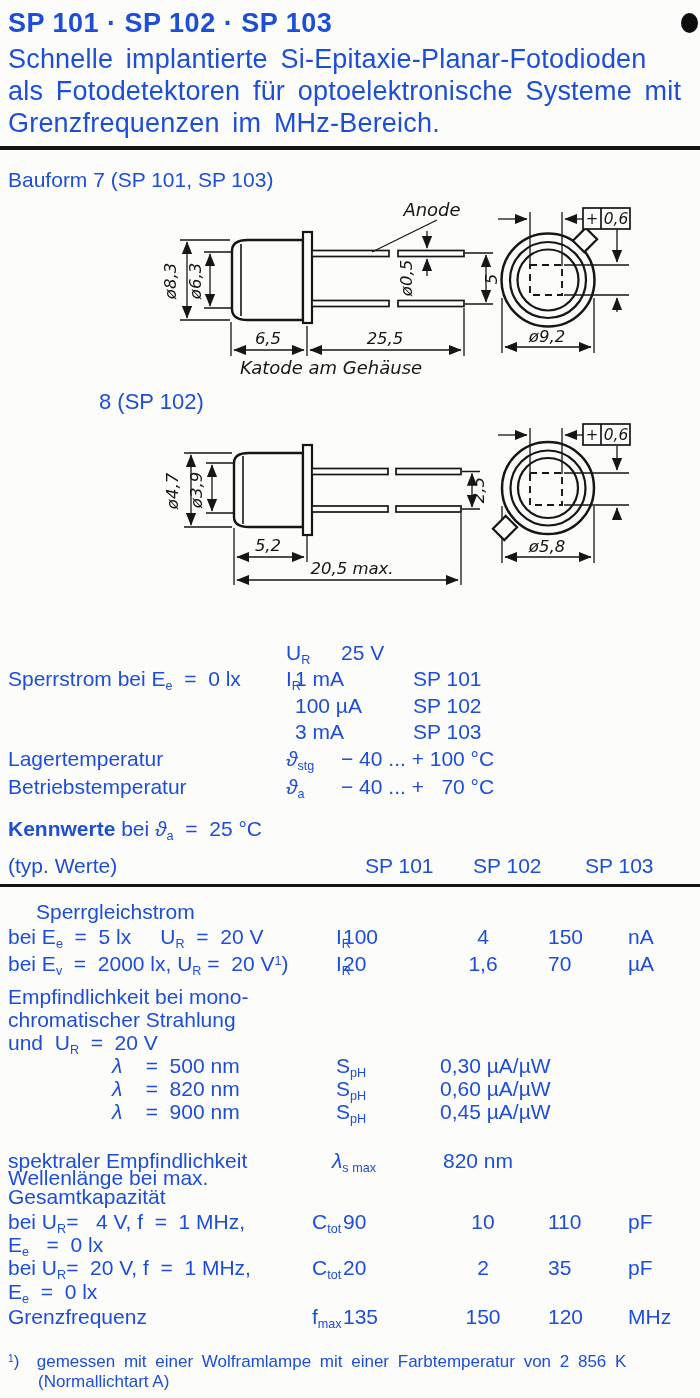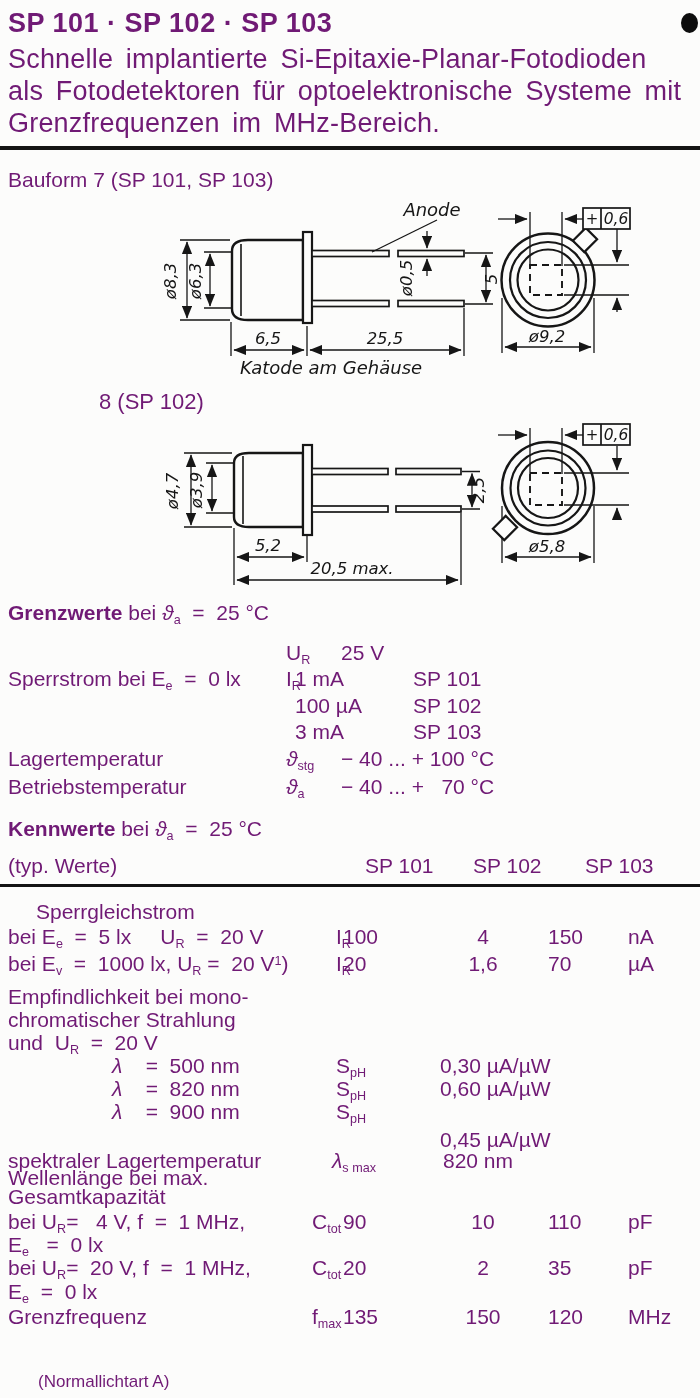--- a/index.html
+++ b/index.html
@@ -1,17 +1,17 @@
 <!DOCTYPE html>
 <html><head>
 <meta charset="utf-8">
 <style>
   html,body{margin:0;padding:0;background:#ffffff;}
   .page{position:relative;width:700px;height:1398px;background:#fcfcfb;
-        font-family:"Liberation Sans","DejaVu Sans",sans-serif;color:#701a75;overflow:hidden;}
+        font-family:"Liberation Sans","DejaVu Sans",sans-serif;color:#1d4ed8;overflow:hidden;}
   .t{position:absolute;white-space:pre;line-height:1.05;}
   .fs27{font-size:27px;}
   .fs22{font-size:22px;}
   .fs21{font-size:21px;}
   .fs17{font-size:17px;line-height:1.15;}
   .bold{font-weight:700;}
   .sub-wide{word-spacing:5px;letter-spacing:0.2px;}
   .rule{position:absolute;background:#141414;}
   .dot{position:absolute;background:#0d0d0d;border-radius:50%;}
   sub{font-size:0.6em;line-height:0;vertical-align:-0.28em;letter-spacing:0;}
@@ -151,21 +151,20 @@
       <text class="dimtxt" text-anchor="middle" transform="rotate(-90 202 490)" x="202" y="490">ø3,9</text>
       <text class="dimtxt" text-anchor="middle" transform="rotate(-90 484 490)" x="484" y="490">2,5</text>
       <text class="dimtxt" text-anchor="middle" x="268" y="551">5,2</text>
       <text class="dimtxt" text-anchor="middle" x="352" y="574">20,5 max.</text>
       <text style="font-size:15px;" text-anchor="middle" x="592" y="440">+</text>
       <text class="dimtxt" style="font-size:15.5px;" text-anchor="middle" x="616" y="440">0,6</text>
       <text class="dimtxt" text-anchor="middle" x="547" y="552">ø5,8</text>
     </g>
   </svg>
 
-  <div class="t fs21" style="left:8px;top:602px;"><span class="bold">Grenzwerte</span><span><span> bei </span><span class="gi">ϑ</span><sub>a</sub><span>  =  25 °C</span></span></div>
 
   <div class="t fs21" style="left:286px;top:642px;"><span>U</span><sub>R</sub></div>
   <div class="t fs21" style="left:341px;top:642px;text-align:center;">25 V</div>
 
   <div class="t fs21" style="left:8px;top:668px;"><span>Sperrstrom bei E</span><sub>e</sub><span>  =  0 lx</span></div>
   <div class="t fs21" style="left:286px;top:668px;"><span>I</span><sub>R</sub></div>
   <div class="t fs21 num-r" style="left:295px;top:668px;width:94px;">1 mA</div>
   <div class="t fs21" style="left:413px;top:668px;">SP 101</div>
   <div class="t fs21 num-r" style="left:295px;top:695px;width:94px;">100 µA</div>
   <div class="t fs21" style="left:413px;top:695px;">SP 102</div>
@@ -191,45 +190,45 @@
 
   <div class="t fs21" style="left:8px;top:901px;margin-left:28px;">Sperrgleichstrom</div>
 
   <div class="t fs21" style="left:8px;top:926px;"><span>bei E</span><sub>e</sub><span>  =  5 lx     U</span><sub>R</sub><span>  =  20 V</span></div>
   <div class="t fs21" style="left:336px;top:926px;"><span>I</span><sub>R</sub></div>
   <div class="t fs21 num-r" style="left:343px;top:926px;width:60px;">100</div>
   <div class="t fs21 num-c" style="left:443px;top:926px;width:80px;">4</div>
   <div class="t fs21 num-r" style="left:548px;top:926px;width:70px;">150</div>
   <div class="t fs21 num-r" style="left:628px;top:926px;width:62px;">nA</div>
 
-  <div class="t fs21" style="left:8px;top:953px;"><span>bei E</span><sub>v</sub><span>  =  1000 lx, U</span><sub>R</sub><span> =  20 V</span><sup>1</sup><span>)</span></div>
+  <div class="t fs21" style="left:8px;top:953px;"><span>bei E</span><sub>v</sub><span>  =  2000 lx, U</span><sub>R</sub><span> =  20 V</span><sup>1</sup><span>)</span></div>
   <div class="t fs21" style="left:336px;top:953px;"><span>I</span><sub>R</sub></div>
   <div class="t fs21 num-r" style="left:343px;top:953px;width:60px;">20</div>
   <div class="t fs21 num-c" style="left:443px;top:953px;width:80px;">1,6</div>
   <div class="t fs21 num-r" style="left:548px;top:953px;width:70px;">70</div>
   <div class="t fs21 num-r" style="left:628px;top:953px;width:62px;">µA</div>
 
   <div class="t fs21" style="left:8px;top:986px;">Empfindlichkeit bei mono-</div>
   <div class="t fs21" style="left:8px;top:1009px;">chromatischer Strahlung</div>
   <div class="t fs21" style="left:8px;top:1032px;"><span>und  U</span><sub>R</sub><span>  =  20 V</span></div>
 
   <div class="t fs21" style="left:112px;top:1055px;"><span class="gi">λ</span><span>    =  500 nm</span></div>
   <div class="t fs21" style="left:336px;top:1055px;"><span>S</span><sub>pH</sub></div>
   <div class="t fs21" style="left:440px;top:1055px;">0,30 µA/µW</div>
 
   <div class="t fs21" style="left:112px;top:1078px;"><span class="gi">λ</span><span>    =  820 nm</span></div>
   <div class="t fs21" style="left:336px;top:1078px;"><span>S</span><sub>pH</sub></div>
   <div class="t fs21" style="left:440px;top:1078px;">0,60 µA/µW</div>
 
   <div class="t fs21" style="left:112px;top:1101px;"><span class="gi">λ</span><span>    =  900 nm</span></div>
   <div class="t fs21" style="left:336px;top:1101px;"><span>S</span><sub>pH</sub></div>
-  <div class="t fs21" style="left:440px;top:1129px;">0,45 µA/µW</div>
+  <div class="t fs21" style="left:440px;top:1101px;">0,45 µA/µW</div>
 
   <div class="t fs21" style="left:8px;top:1125px;margin-top:42px;">Wellenlänge bei max.</div>
-  <div class="t fs21" style="left:8px;top:1150px;">spektraler Lagertemperatur</div>
+  <div class="t fs21" style="left:8px;top:1150px;">spektraler Empfindlichkeit</div>
   <div class="t fs21" style="left:332px;top:1150px;"><span class="gi">λ</span><sub>s max</sub></div>
   <div class="t fs21" style="left:443px;top:1150px;">820 nm</div>
 
   <div class="t fs21" style="left:8px;top:1186px;">Gesamtkapazität</div>
 
   <div class="t fs21" style="left:8px;top:1211px;"><span>bei U</span><sub>R</sub><span>=   4 V, f  =  1 MHz,</span></div>
   <div class="t fs21" style="left:312px;top:1211px;"><span>C</span><sub>tot</sub></div>
   <div class="t fs21 num-r" style="left:343px;top:1211px;width:60px;">90</div>
   <div class="t fs21 num-c" style="left:443px;top:1211px;width:80px;">10</div>
   <div class="t fs21 num-r" style="left:548px;top:1211px;width:70px;">110</div>
@@ -244,15 +243,16 @@
   <div class="t fs21 num-r" style="left:628px;top:1257px;width:62px;">pF</div>
   <div class="t fs21" style="left:8px;top:1281px;"><span>E</span><sub>e</sub><span>  =  0 lx</span></div>
 
   <div class="t fs21" style="left:8px;top:1306px;">Grenzfrequenz</div>
   <div class="t fs21" style="left:312px;top:1306px;"><span>f</span><sub>max</sub></div>
   <div class="t fs21 num-r" style="left:343px;top:1306px;width:60px;">135</div>
   <div class="t fs21 num-c" style="left:443px;top:1306px;width:80px;">150</div>
   <div class="t fs21 num-r" style="left:548px;top:1306px;width:70px;">120</div>
   <div class="t fs21 num-r" style="left:628px;top:1306px;width:62px;">MHz</div>
 
+  <div class="t fs17 fnote" style="left:8px;top:1352px;"><sup>1</sup><span>)  gemessen mit einer Wolframlampe mit einer Farbtemperatur von 2 856 K</span></div>
   <div class="t fs17" style="left:38px;top:1372px;">(Normallichtart A)</div>
 
 </div>
 
 </body></html>

